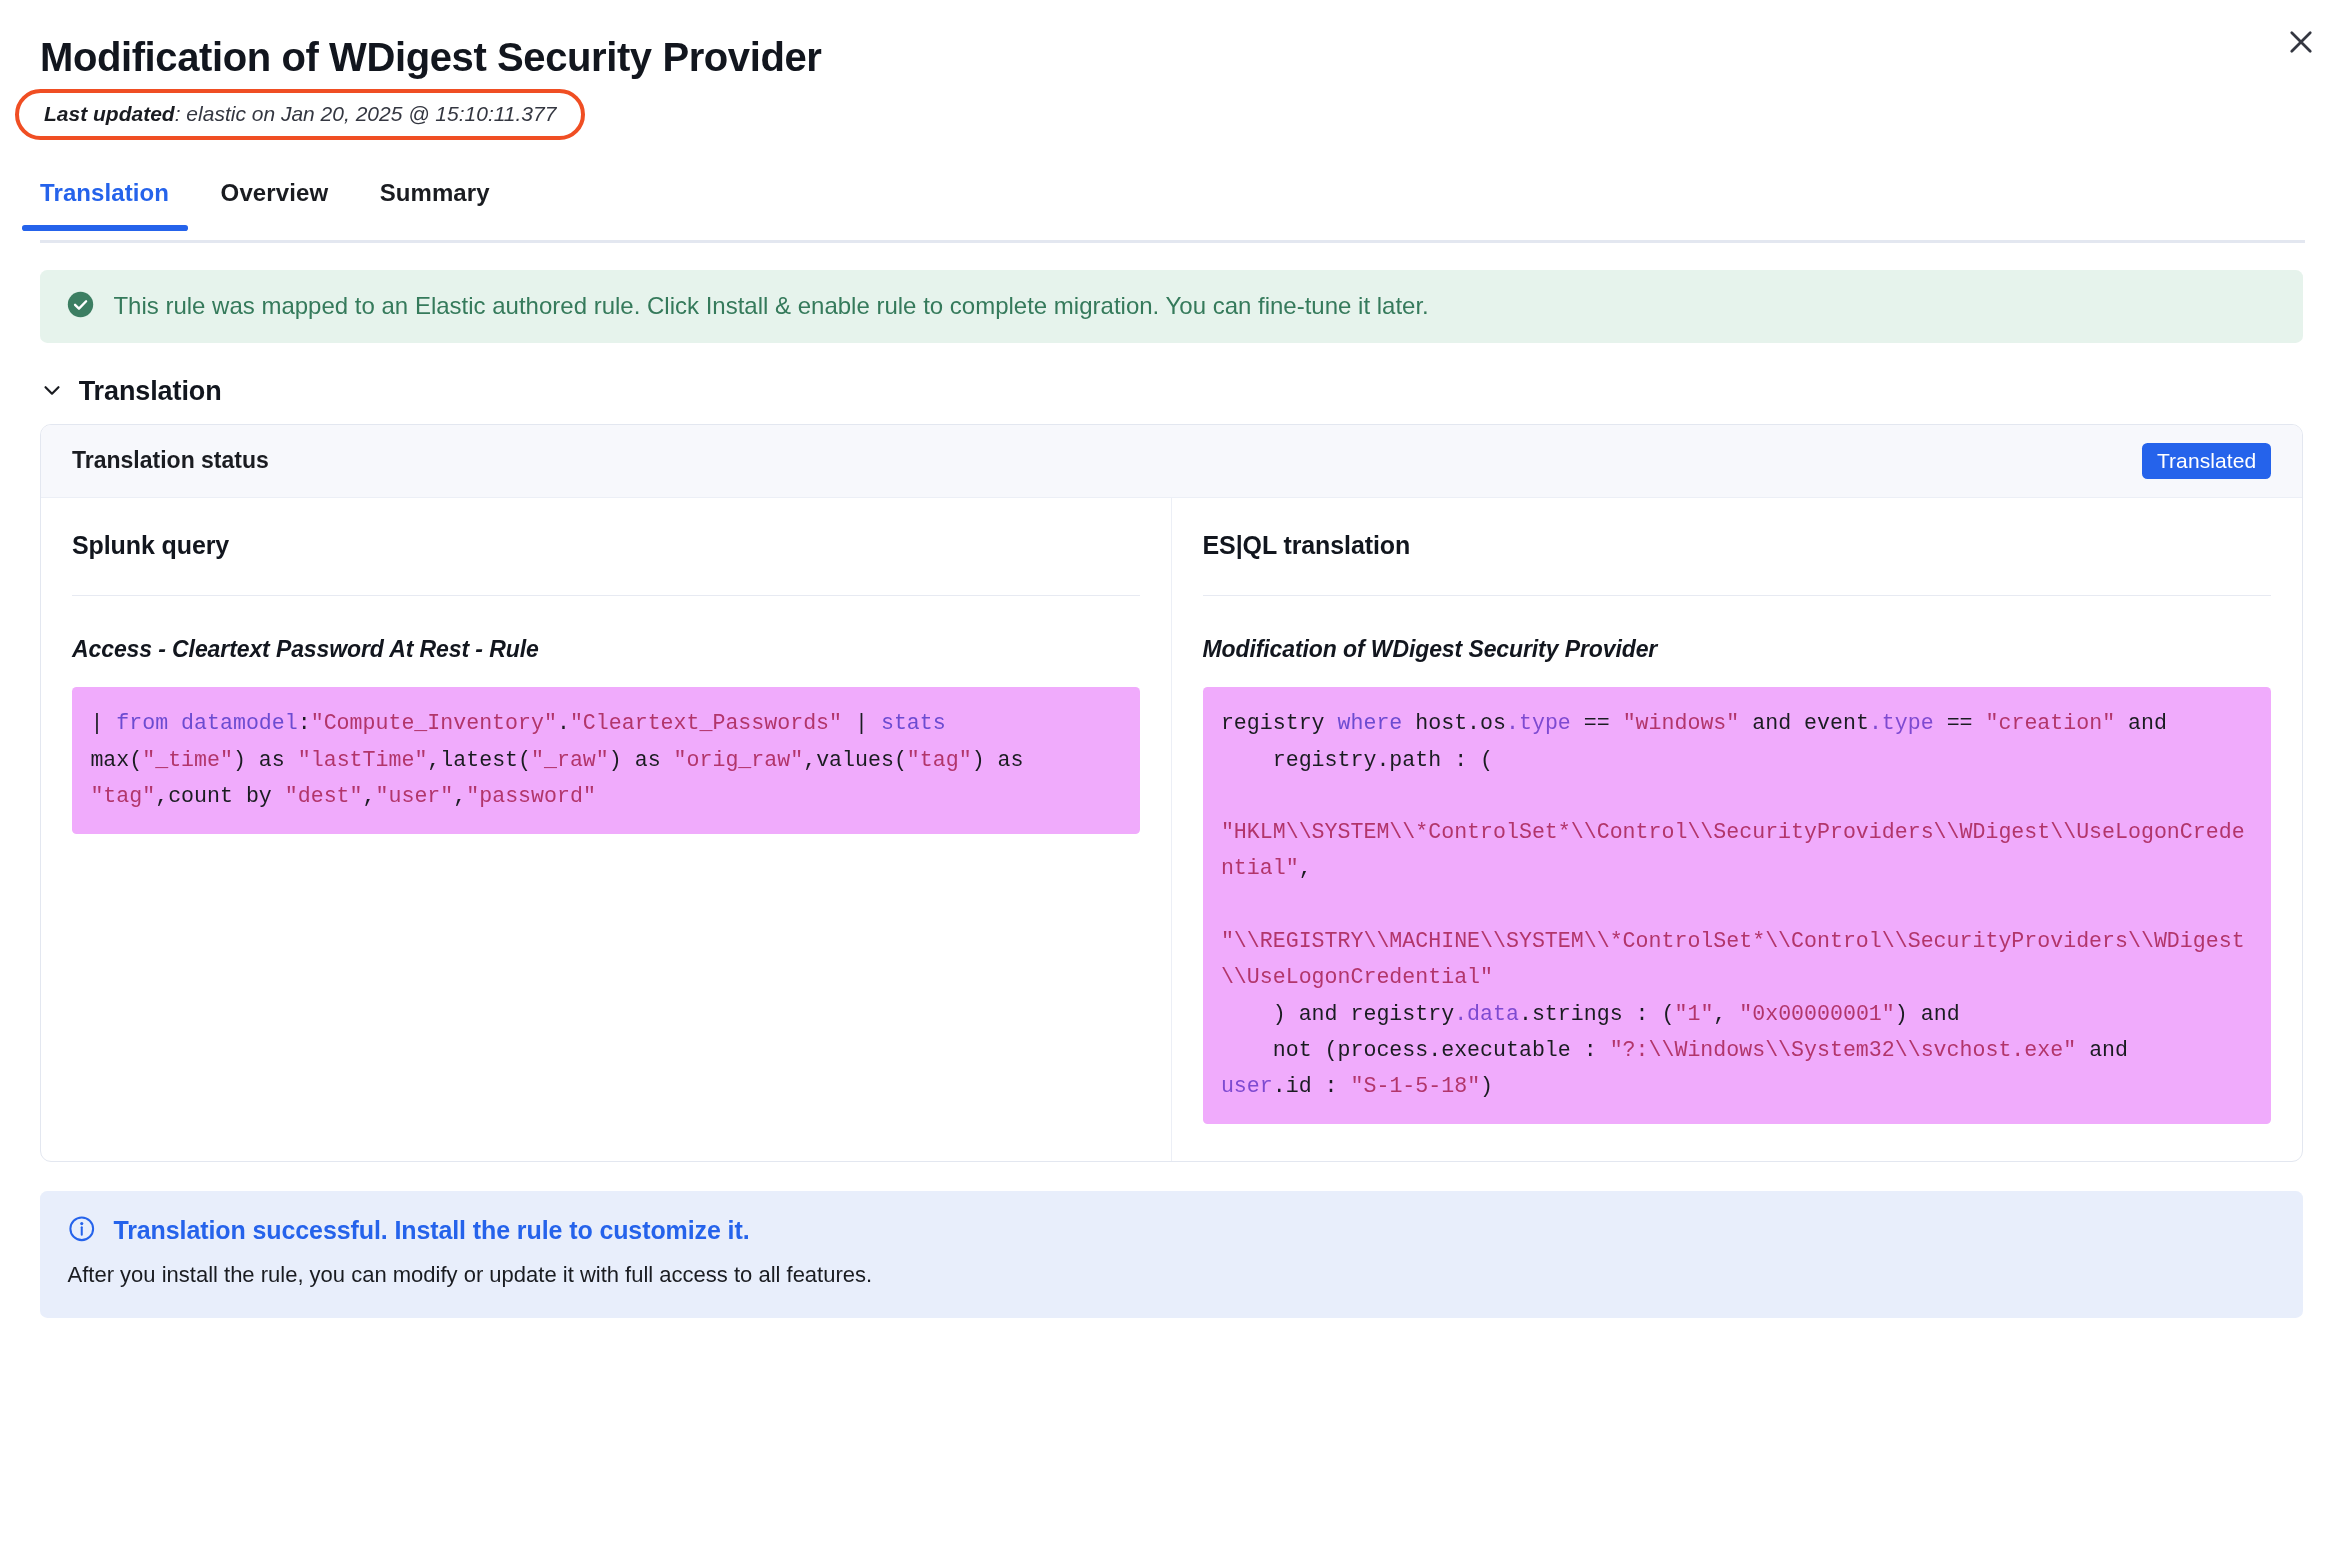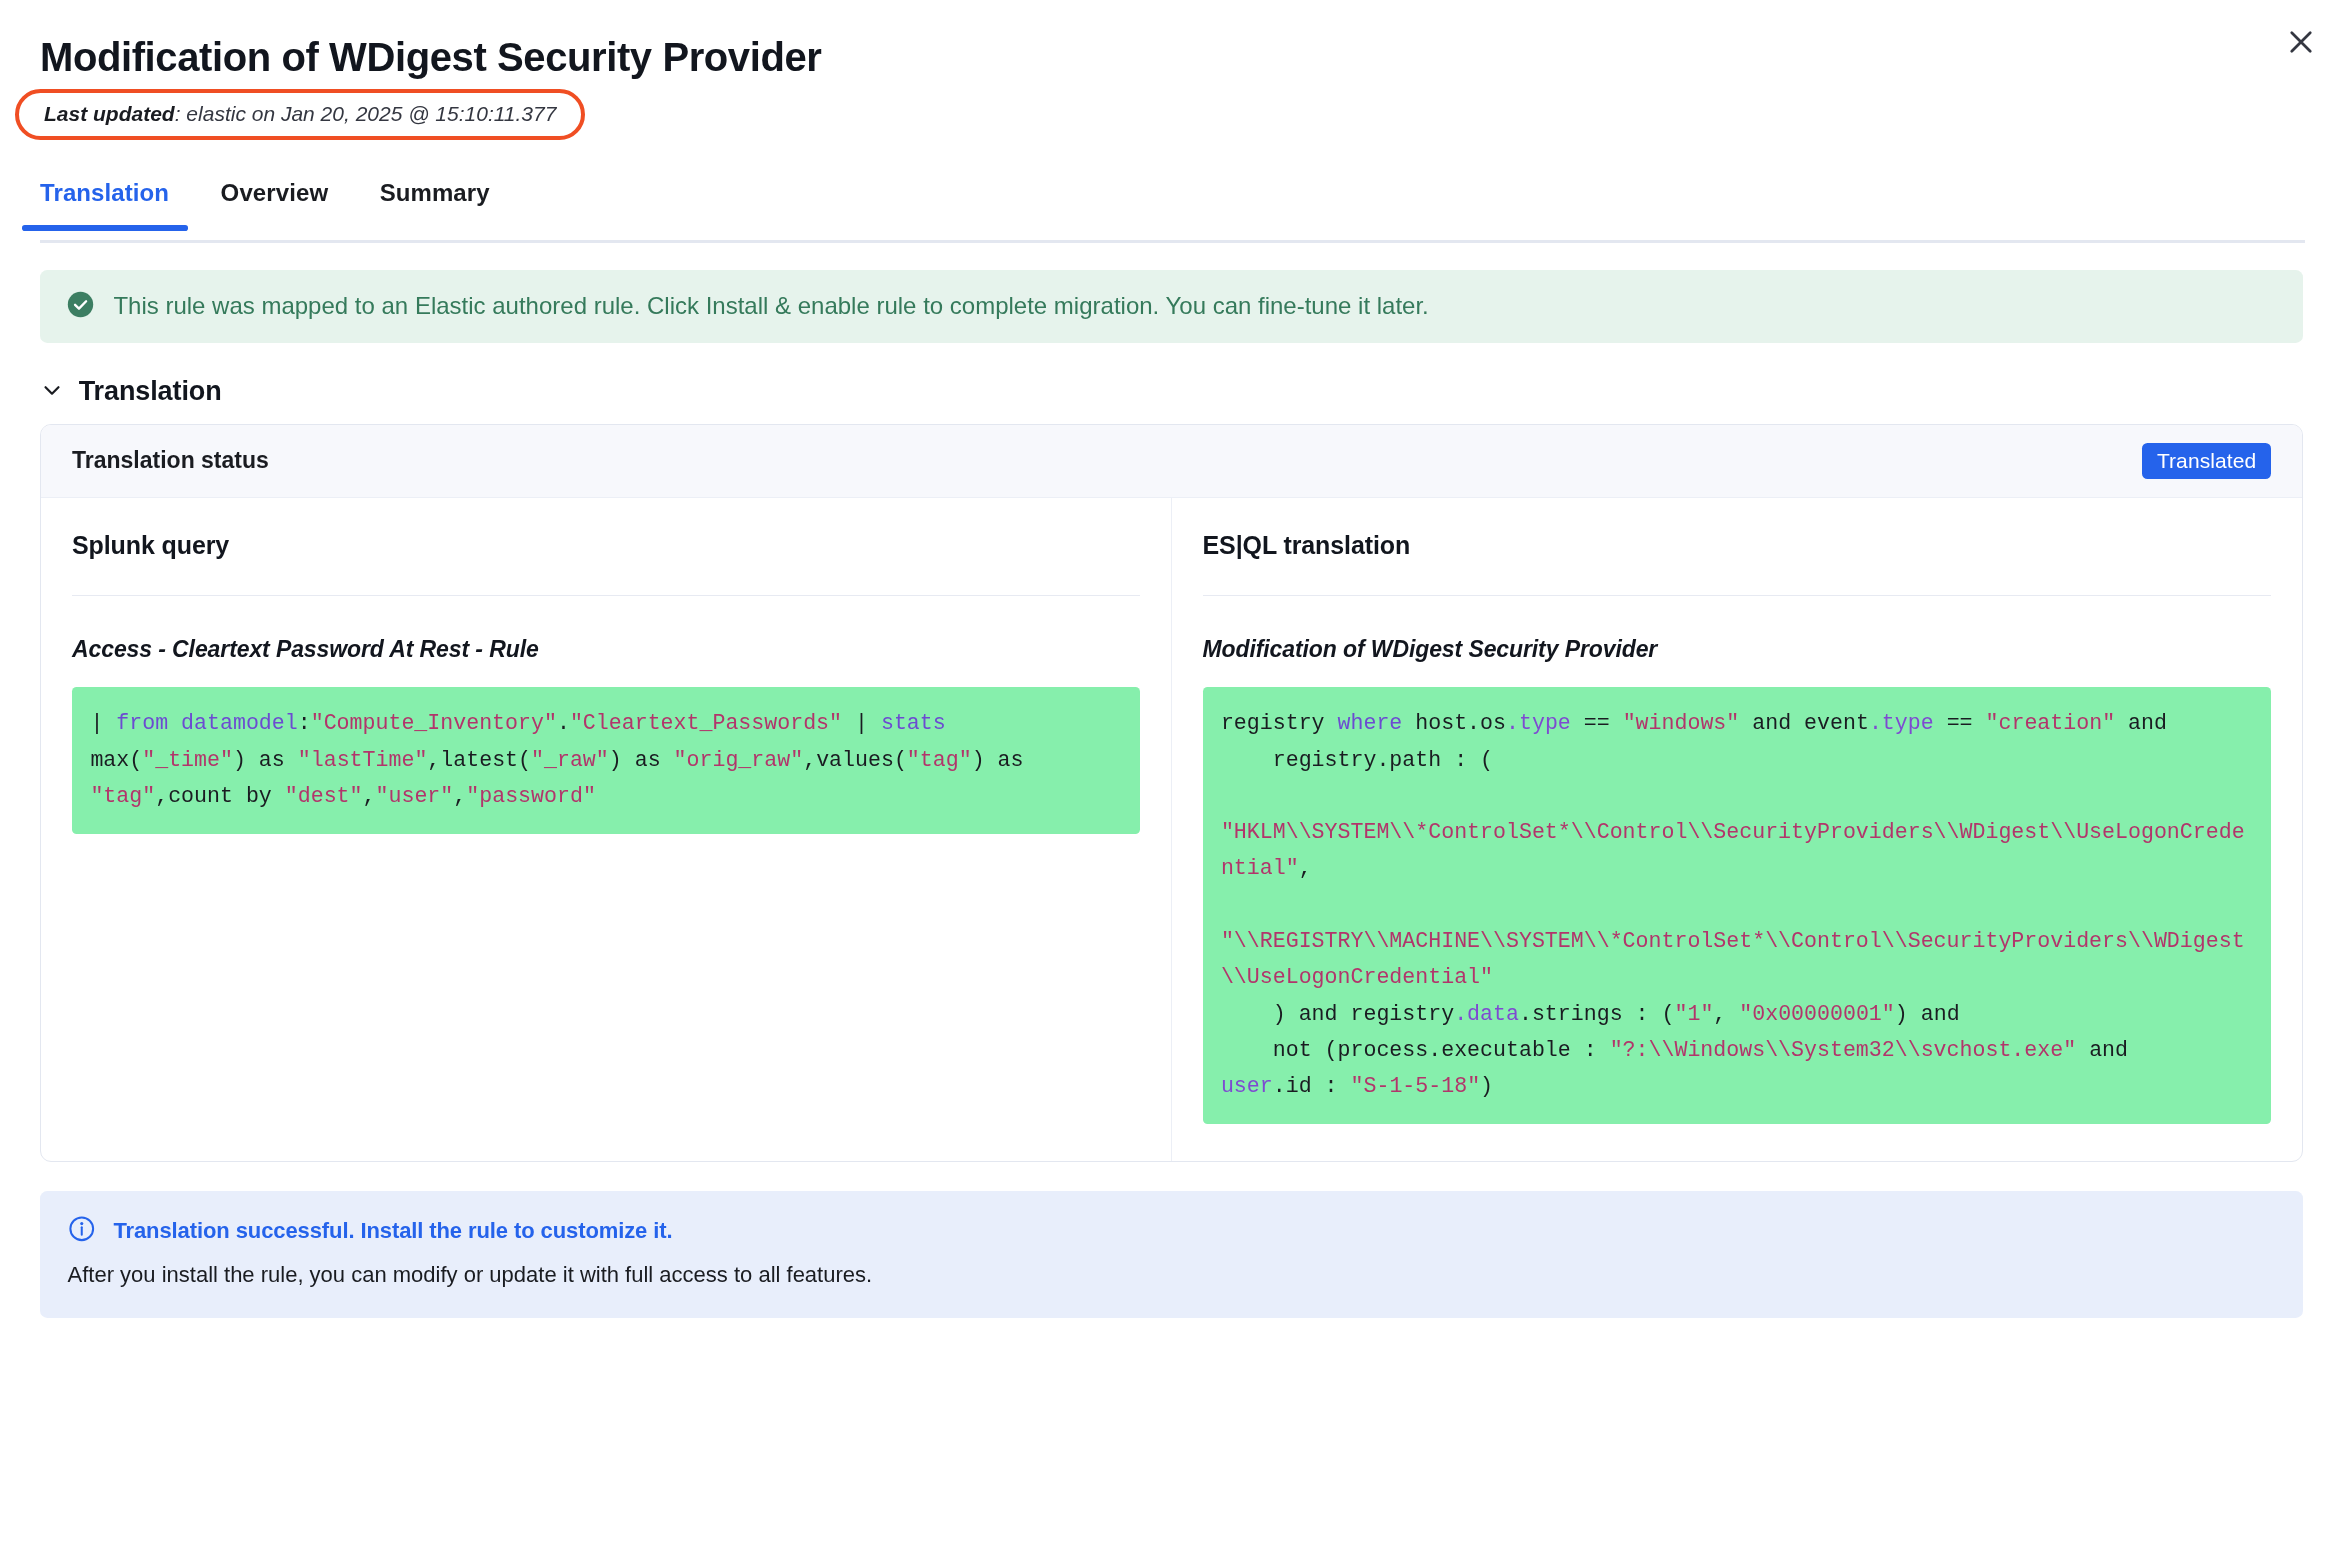--- a/index.html
+++ b/index.html
@@ -214,21 +214,21 @@
     color: #12161e;
     margin-top: 40px;
     margin-bottom: 24px;
     letter-spacing: -0.1px;
     font-style: italic;
   }
 
   
   pre.code {
     margin: 0;
-    background: #86efac;
+    background: #f0abfc;
     border-radius: 4.6px;
     padding: 18.4px 18.4px 20px 18.4px;
     font-family: "Liberation Mono", "DejaVu Sans Mono", monospace;
     font-size: 21.6px;
     line-height: 1.68;
     color: #1a1c21;
     white-space: pre-wrap;
     word-break: break-all;
     overflow-wrap: anywhere;
     tab-size: 4;
@@ -245,21 +245,21 @@
     background: #e8eefb;
     border-radius: 7.3px;
     padding: 24px 27.5px 27.5px 27.5px;
   }
   .callout-info .head {
     display: flex;
     align-items: center;
     gap: 18.4px;
   }
   .callout-info .head-text {
-    font-size: 22px;
+    font-size: 25px;
     font-weight: bold;
     color: #2563eb;
     letter-spacing: -0.1px;
   }
   .callout-info .sub {
     margin-top: 14.7px;
     font-size: 22px;
     color: #1a1c21;
     line-height: 1.35;
   }

